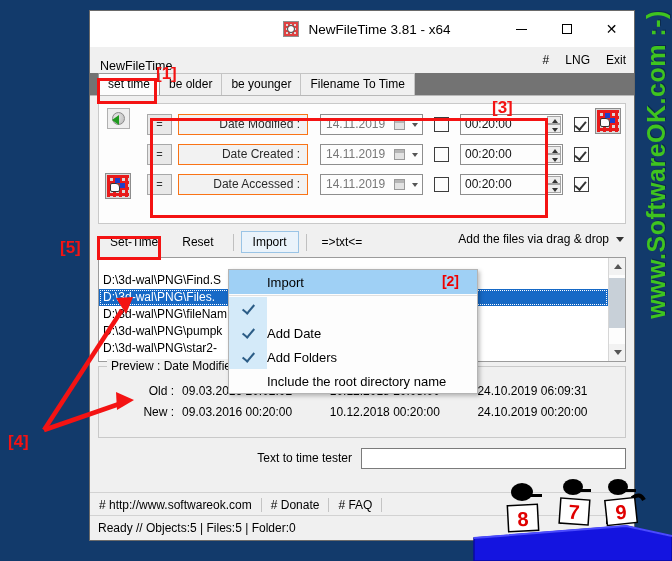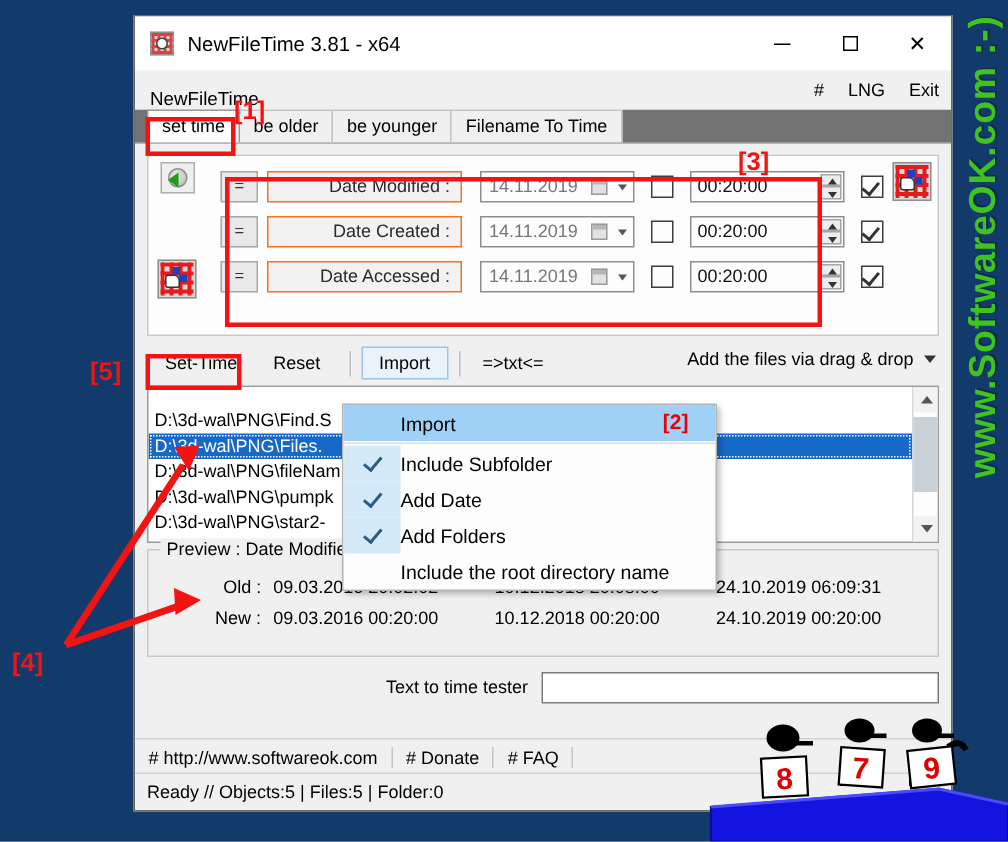--- a/index.html
+++ b/index.html
@@ -29,21 +29,21 @@
   }
 
   
   #window{
     position:absolute;left:89px;top:10px;width:546px;height:531px;
     background:#f0f0f0;border:1px solid #6a6a6a;
     box-sizing:border-box;
   }
 
   
-  #titlebar{height:36px;background:#ffffff;display:flex;align-items:center;position:relative;}
+  #titlebar{height:36px;background:#ffffff;display:flex;align-items:center;position:relative;justify-content:center;}
   #title-icon{width:16px;height:16px;margin-left:10px;margin-right:9px;position:relative;flex:none;}
   #title-icon .grid{position:absolute;inset:0;background:#d8d8d8;border:1px solid #909090;box-sizing:border-box;}
   #title-icon .dots{position:absolute;inset:1px;
     background-image:
       linear-gradient(90deg,#e03030 0 2px,transparent 2px 4px),
       linear-gradient(180deg,#e03030 0 2px,transparent 2px 4px);
     background-size:4px 4px;opacity:.9;}
   #title-icon .clock{position:absolute;left:4px;top:4px;width:8px;height:8px;background:#ffffff;border:1px solid #404040;border-radius:50%;box-sizing:border-box;}
   #title-text{font-size:13.5px;color:#000;}
   #win-buttons{position:absolute;right:0;top:0;height:36px;display:flex;}
@@ -360,21 +360,20 @@
     <div class="dd-item hl">
       <span class="dd-gutter"></span>
       <span>Import</span>
       <span id="dd-marker">[2]</span>
     </div>
     <div class="dd-sep"></div>
     <div class="dd-item checked">
       <span class="dd-gutter">
           <i class="tick"></i>
         </span>
-      <span>Include Subfolder</span>
     </div>
     <div class="dd-item checked">
       <span class="dd-gutter">
           <i class="tick"></i>
         </span>
       <span>Add Date</span>
     </div>
     <div class="dd-item checked">
       <span class="dd-gutter">
           <i class="tick"></i>

